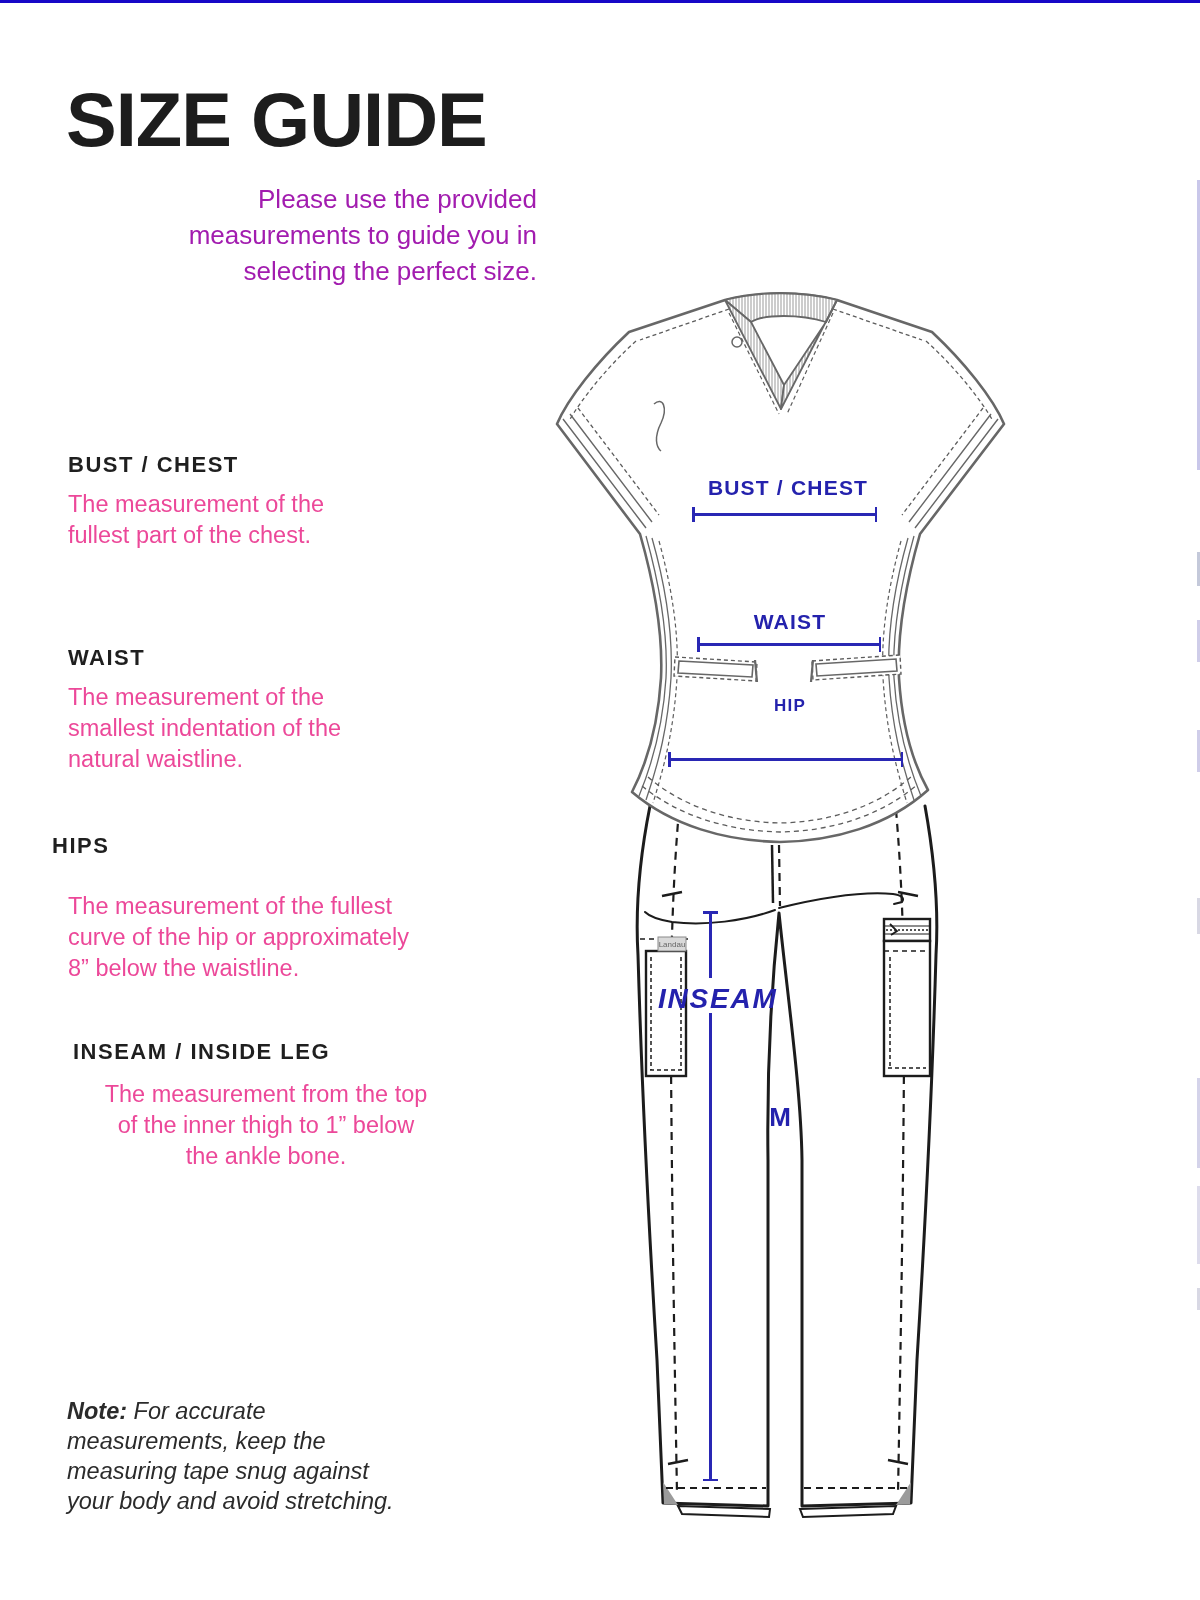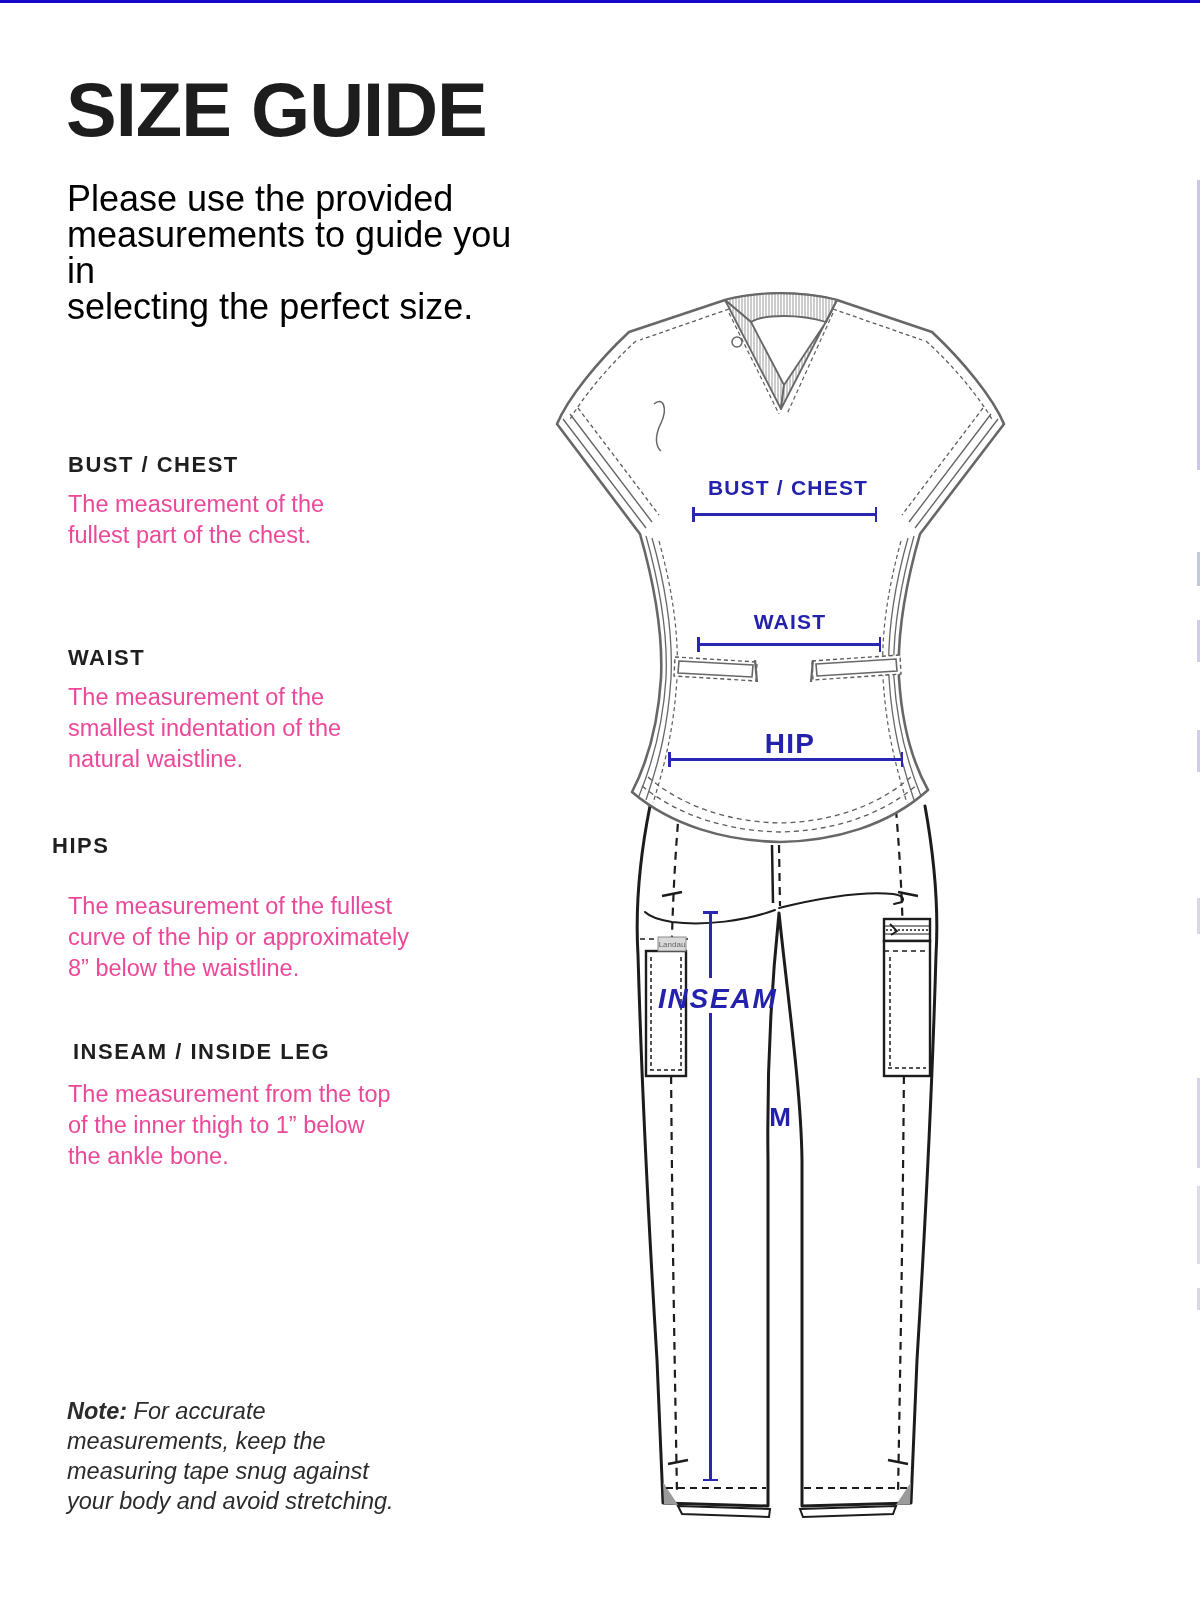--- a/index.html
+++ b/index.html
@@ -8,54 +8,54 @@
     width:1200px; height:1600px; position:relative; overflow:hidden;
     font-family:"Liberation Sans", sans-serif; color:#272727;
   }
   .abs { position:absolute; }
 
   
   .top-border { left:0; top:0; width:1200px; height:3px; background:#1707c7; }
 
   
   .page-title {
-    left:66px; top:66px; width:520px;
+    left:66px; top:76px; width:520px;
     font-size:76px; font-weight:700; letter-spacing:-1px; color:#1d1d1d;
   }
   .intro {
     left:67px; top:181px; width:470px;
-    font-size:36px; line-height:36px; color:#000000; white-space:pre-line;
+    font-size:26px; line-height:36px; color:#a21caf; white-space:pre-line;text-align:right;
   }
   .sec-heading {
     font-size:22px; font-weight:700; letter-spacing:1.5px; color:#1f1f1f;
   }
   .sec-body {
     font-size:23.5px; line-height:31px; color:#ec4899; white-space:pre-line;
   }
   .h-bust  { left:68px; top:452px; }
   .b-bust  { left:68px; top:489px; width:340px; }
   .h-waist { left:68px; top:645px; }
   .b-waist { left:68px; top:682px; width:340px; }
   .h-hips  { left:52px; top:833px; }
   .b-hips  { left:68px; top:891px; width:400px; }
   .h-inseam{ left:73px; top:1039px; }
-  .b-inseam{ left:68px; top:1079px; width:380px; }
+  .b-inseam{ left:76px; top:1079px; width:380px;text-align:center; }
   .note {
     left:67px; top:1396px; width:380px;
     font-size:23.5px; line-height:30px; color:#2b2b2b; white-space:pre-line;font-style:italic;
   }
   .note b { font-weight:700; }
 
   
   .anno {
     color:#2422ad; font-weight:700; text-align:center; z-index:5;
   }
   .lbl-bust   { left:688px; top:476px;  width:200px; font-size:21px; letter-spacing:1.2px; }
   .lbl-waist  { left:690px; top:610px;  width:200px; font-size:21px; letter-spacing:1.2px; }
-  .lbl-hip    { left:690px; top:728px;  width:200px; font-size:28px; letter-spacing:1.2px; }
+  .lbl-hip    { left:690px; top:696px;  width:200px; font-size:17px; letter-spacing:1.2px; }
   .lbl-inseam { left:658px; top:983px;  width:104px; font-size:28px; letter-spacing:1.8px;font-style:italic; }
   .lbl-size   { left:760px; top:1102px; width:40px;  font-size:26px; }
 
   
   .mline { height:2.5px; background:#2927b4; z-index:4; }
   .mline::before, .mline::after {
     content:""; position:absolute; top:-6px; width:2.5px; height:15px; background:#2927b4;
   }
   .mline::before { left:0; } .mline::after { right:0; }
   .line-bust  { left:692px; top:513px; width:185px; }

